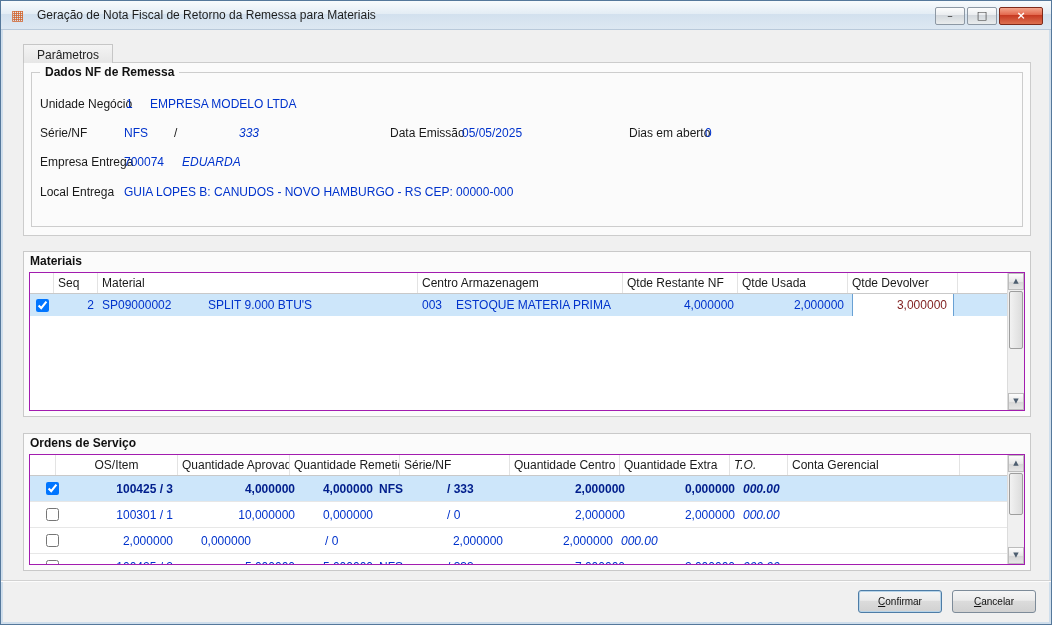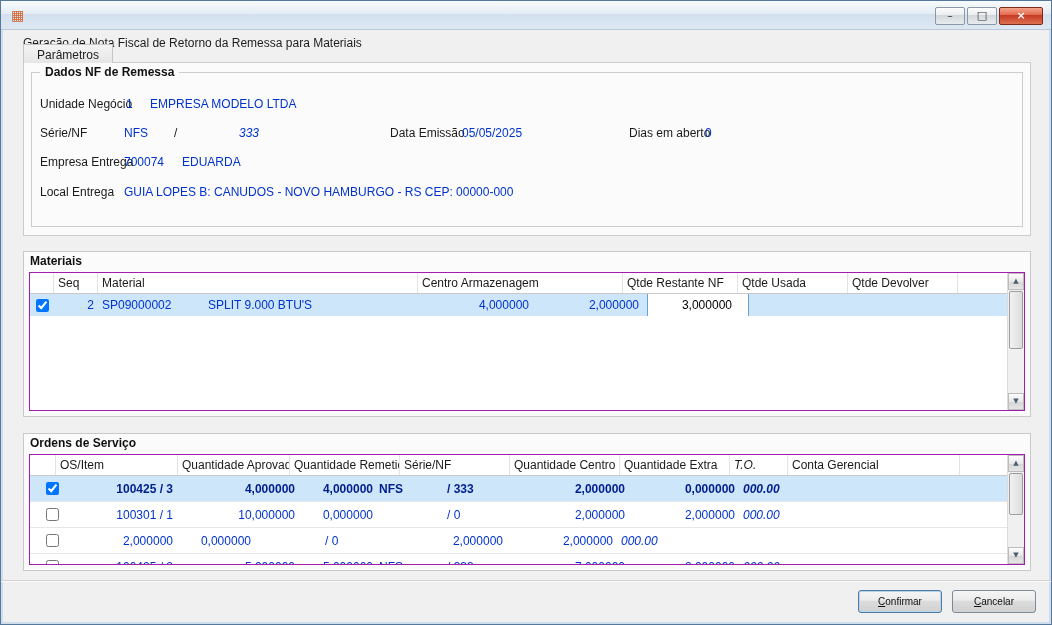--- a/index.html
+++ b/index.html
@@ -14,21 +14,21 @@
   .titlebar {
     position:absolute; top:0; left:0; right:0; height:29px;
     background:linear-gradient(#f8fbfd,#e4edf5 45%,#d2e0ee 46%,#dde8f2);
     border-bottom:1px solid #b9c9da;
   }
   .app-icon {
     position:absolute; left:9px; top:7px; width:15px; height:15px;
     color:#d2622a; font-size:14px; line-height:15px; text-align:center;
   }
   .title-text {
-    position:absolute; left:22px; top:7px; font-size:12px; color:#1d1d1d; white-space:nowrap;margin-top:28px;
+    position:absolute; left:36px; top:7px; font-size:12px; color:#1d1d1d; white-space:nowrap;
   }
   .winbtns { position:absolute; top:6px; right:8px; display:flex; gap:2px; }
   .wbtn {
     width:30px; height:18px; border:1px solid #8d98a4; border-radius:2px;
     background:linear-gradient(#fdfdfd,#e9ecef 45%,#d3d8dd 46%,#e9eced);
     color:#333; font-size:11px; line-height:15px; text-align:center; cursor:default;
     font-family:"DejaVu Sans", sans-serif;
   }
   .wbtn.close {
     width:44px;
@@ -87,25 +87,25 @@
   .cbcell { justify-content:center; }
   input[type="checkbox"] { width:13px; height:13px; margin:0; }
   
   .m-cb{width:24px;} .m-seq{width:44px;} .m-mat{width:320px;} .m-cen{width:205px;}
   .m-res{width:115px;} .m-usa{width:110px;} .m-dev{width:110px;} .m-fill{flex:1; border-right:none;}
   .mrow { height:22px; }
   .code { display:inline-block; width:106px; overflow:hidden; }
   .code3 { display:inline-block; width:34px; overflow:hidden; }
   .editcell input[type="text"] {
     width:102px; height:30px; border:1px solid #69a1d4; font-size:12px;
-    text-align:right; color:#000000; padding:0 16px; background:#fff; outline:none;
+    text-align:right; color:#7f1d1d; padding:0 6px; background:#fff; outline:none;
     font-family:"Liberation Sans", sans-serif;
   }
   
-  .o-cb{width:26px;} .o-os{width:122px;} .o-apr{width:112px;} .o-rem{width:110px;}
+  .o-cb{width:26px;} .o-os{width:122px;text-align:center;} .o-apr{width:112px;} .o-rem{width:110px;}
   .o-ser{width:110px;} .o-usa{width:110px;} .o-ext{width:110px;} .o-to{width:58px;font-style:italic;}
   .o-con{width:172px;} .o-fill{flex:1; border-right:none;}
   .orow { height:26px; border-bottom:1px solid #e7e7e7;padding-left:9px; }
   .os-cell { justify-content:flex-end; padding-right:14px !important; }
   .remflex { display:flex; }
   .remflex .rnum { flex:1; text-align:right; }
   .remflex .rsfx { width:32px; padding-left:6px; }
   .sercell { padding-left:38px !important; }
   .tocell { padding-left:4px !important; }
   
@@ -167,21 +167,21 @@
       <span class="f val" style="left:92px; top:53px;">NFS</span>
       <span class="f lbl" style="left:142px;top:53px;">/</span>
       <span class="f val" style="left:207px;top:53px;font-style:italic;">333</span>
       <span class="f lbl" style="left:358px;top:53px;">Data Emissão</span>
       <span class="f val" style="left:430px;top:53px;">05/05/2025</span>
       <span class="f lbl" style="left:597px;top:53px;">Dias em aberto</span>
       <span class="f val" style="left:673px;top:53px;">0</span>
 
       <span class="f lbl" style="left:8px;  top:82px;">Empresa Entrega</span>
       <span class="f val" style="left:92px; top:82px;">700074</span>
-      <span class="f val" style="left:150px;top:82px;">EDUARDA</span>
+      <span class="f val" style="left:150px;top:82px;font-style:italic;">EDUARDA</span>
 
       <span class="f lbl" style="left:8px;  top:112px;">Local Entrega</span>
       <span class="f val" style="left:92px; top:112px;">GUIA LOPES B: CANUDOS - NOVO HAMBURGO - RS CEP: 00000-000</span>
     </div>
   </div>
 
   <div class="group" style="top:250px; height:166px;">
     <span class="gtitle">Materiais</span>
     <div class="grid">
       <div class="ghead">
@@ -195,20 +195,24 @@
         <div class="hc m-fill"></div>
       </div>
       <div class="grow mrow sel">
         <div class="cell m-cb cbcell">
           <input type="checkbox" checked="" style="">
         </div>
         <div class="cell m-seq num">2</div>
         <div class="cell m-mat">
           <span class="code">SP09000002</span>
           <span>SPLIT 9.000 BTU'S</span>
+        </div>
+        <div class="cell m-cen">
+          <span class="code3">003</span>
+          <span>ESTOQUE MATERIA PRIMA</span>
         </div>
         <div class="cell m-res num">4,000000</div>
         <div class="cell m-usa num">2,000000</div>
         <div class="cell m-dev editcell">
           <input type="text" value="3,000000" style="">
         </div>
         <div class="cell m-fill"></div>
       </div>
       <div class="vscroll">
         <div class="sbtn up">▲</div>

